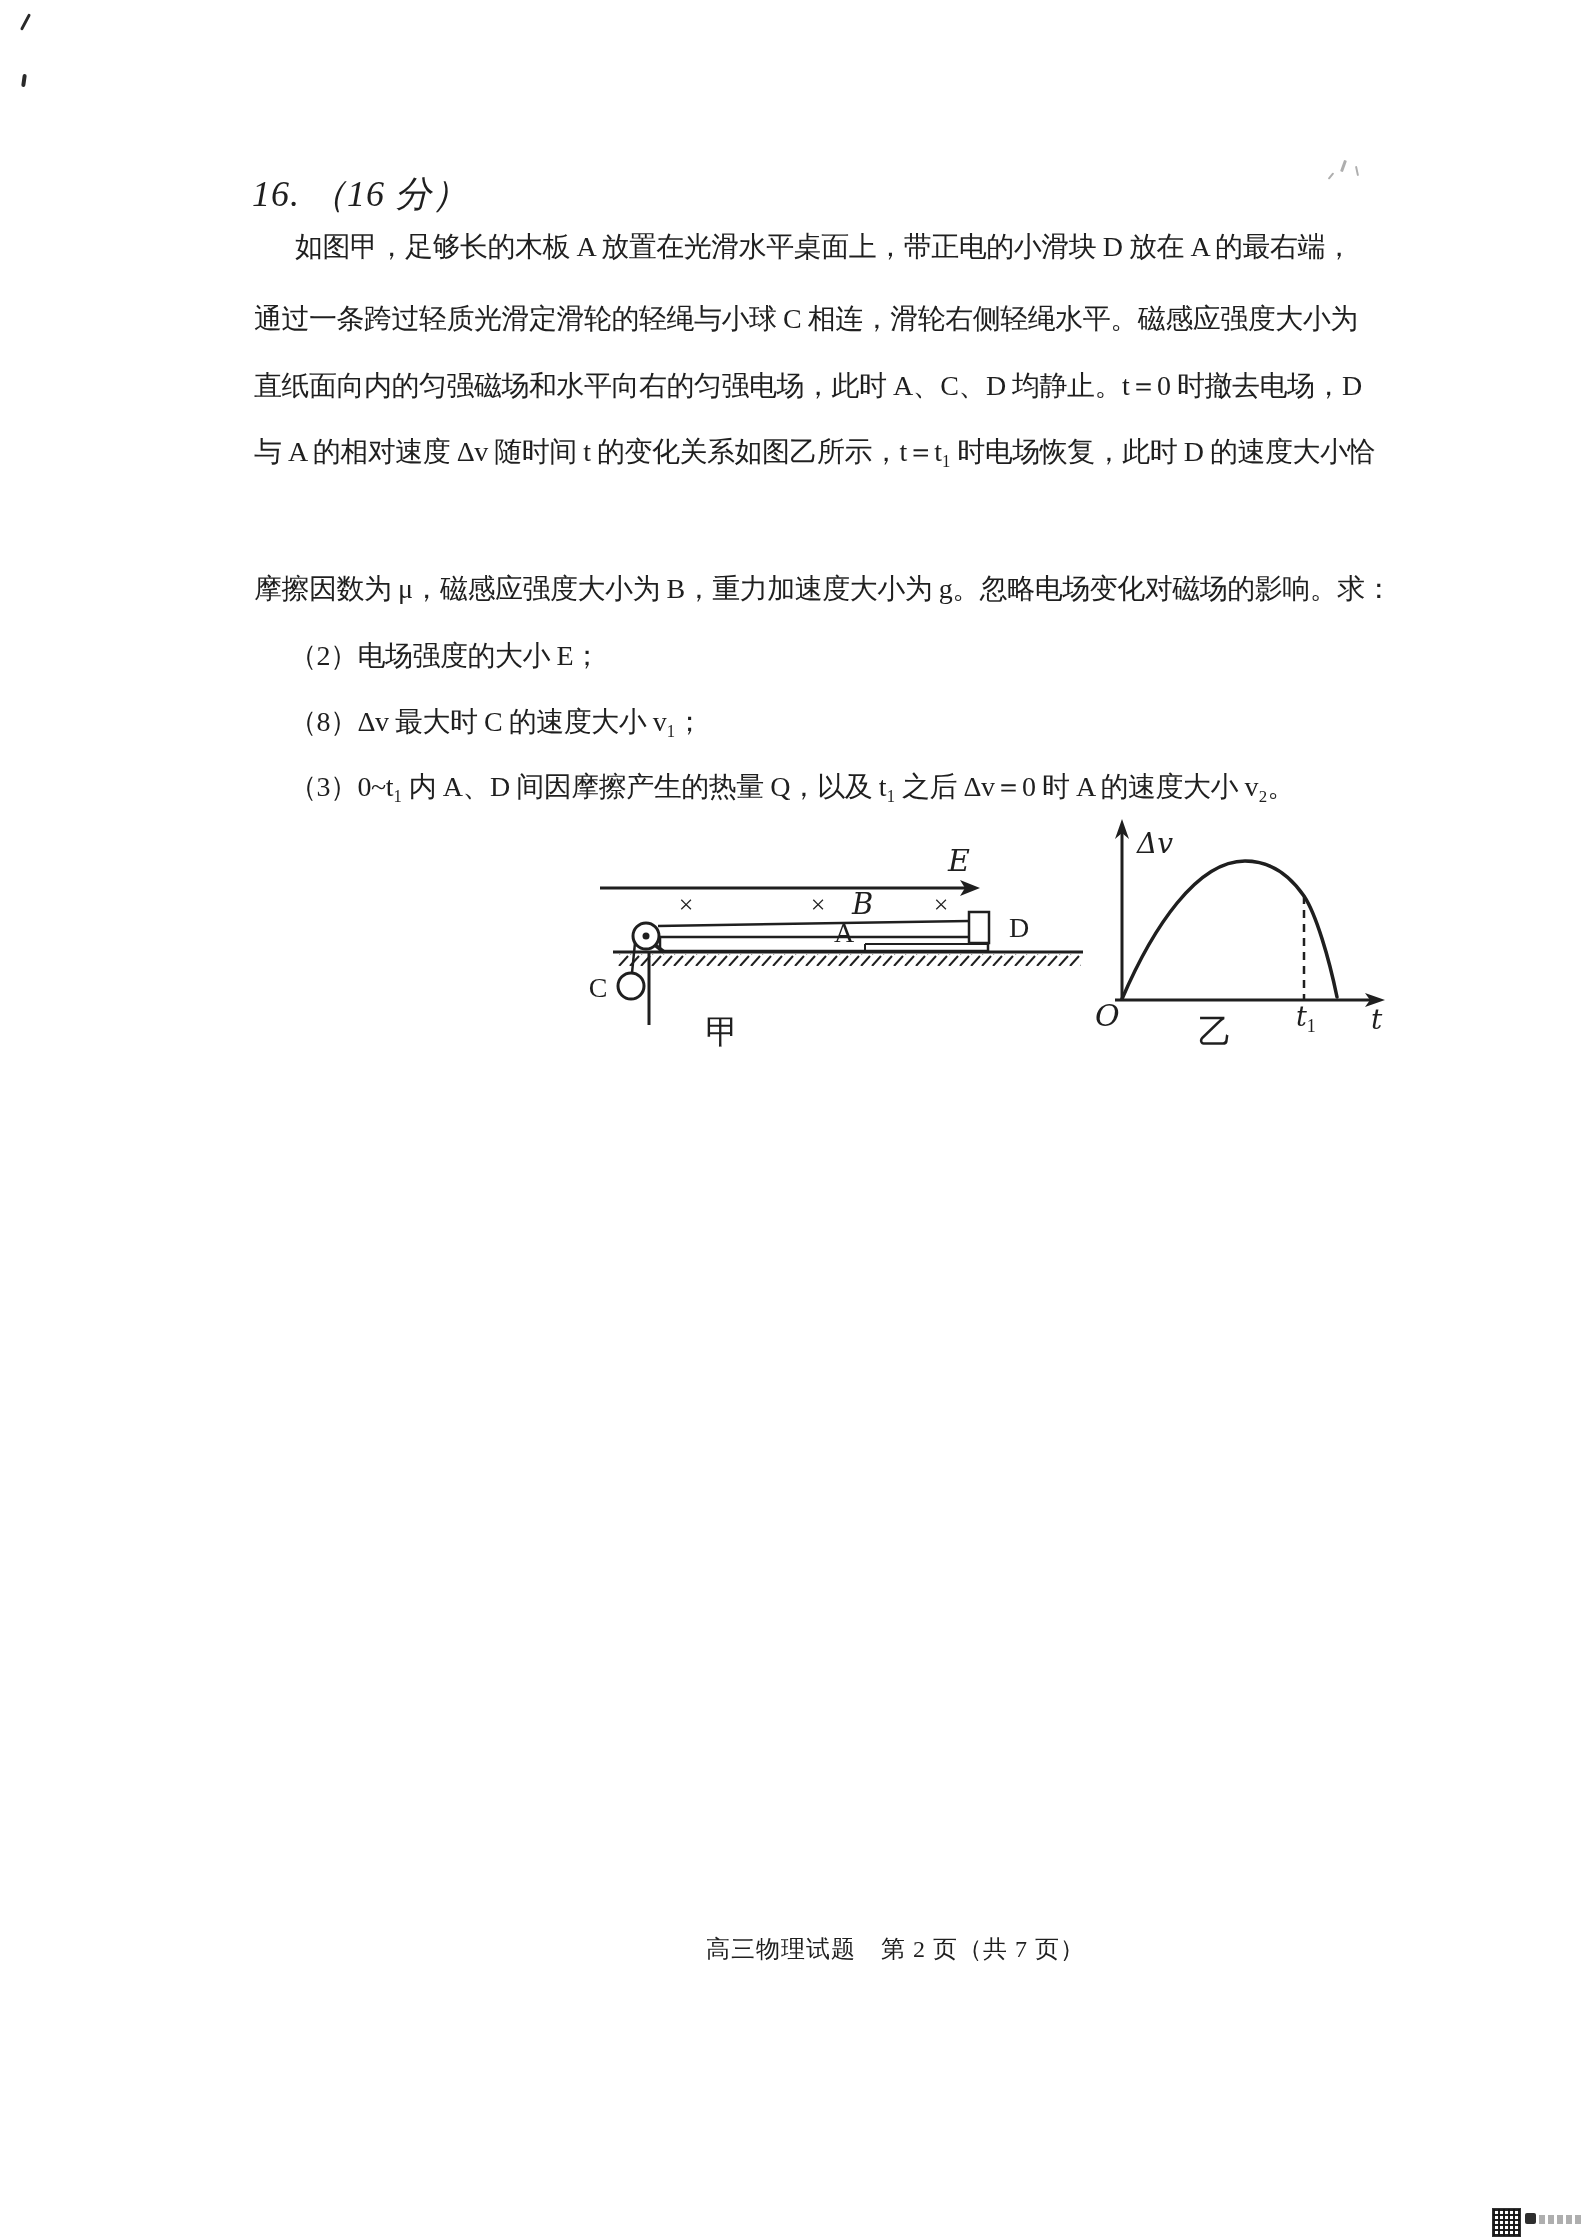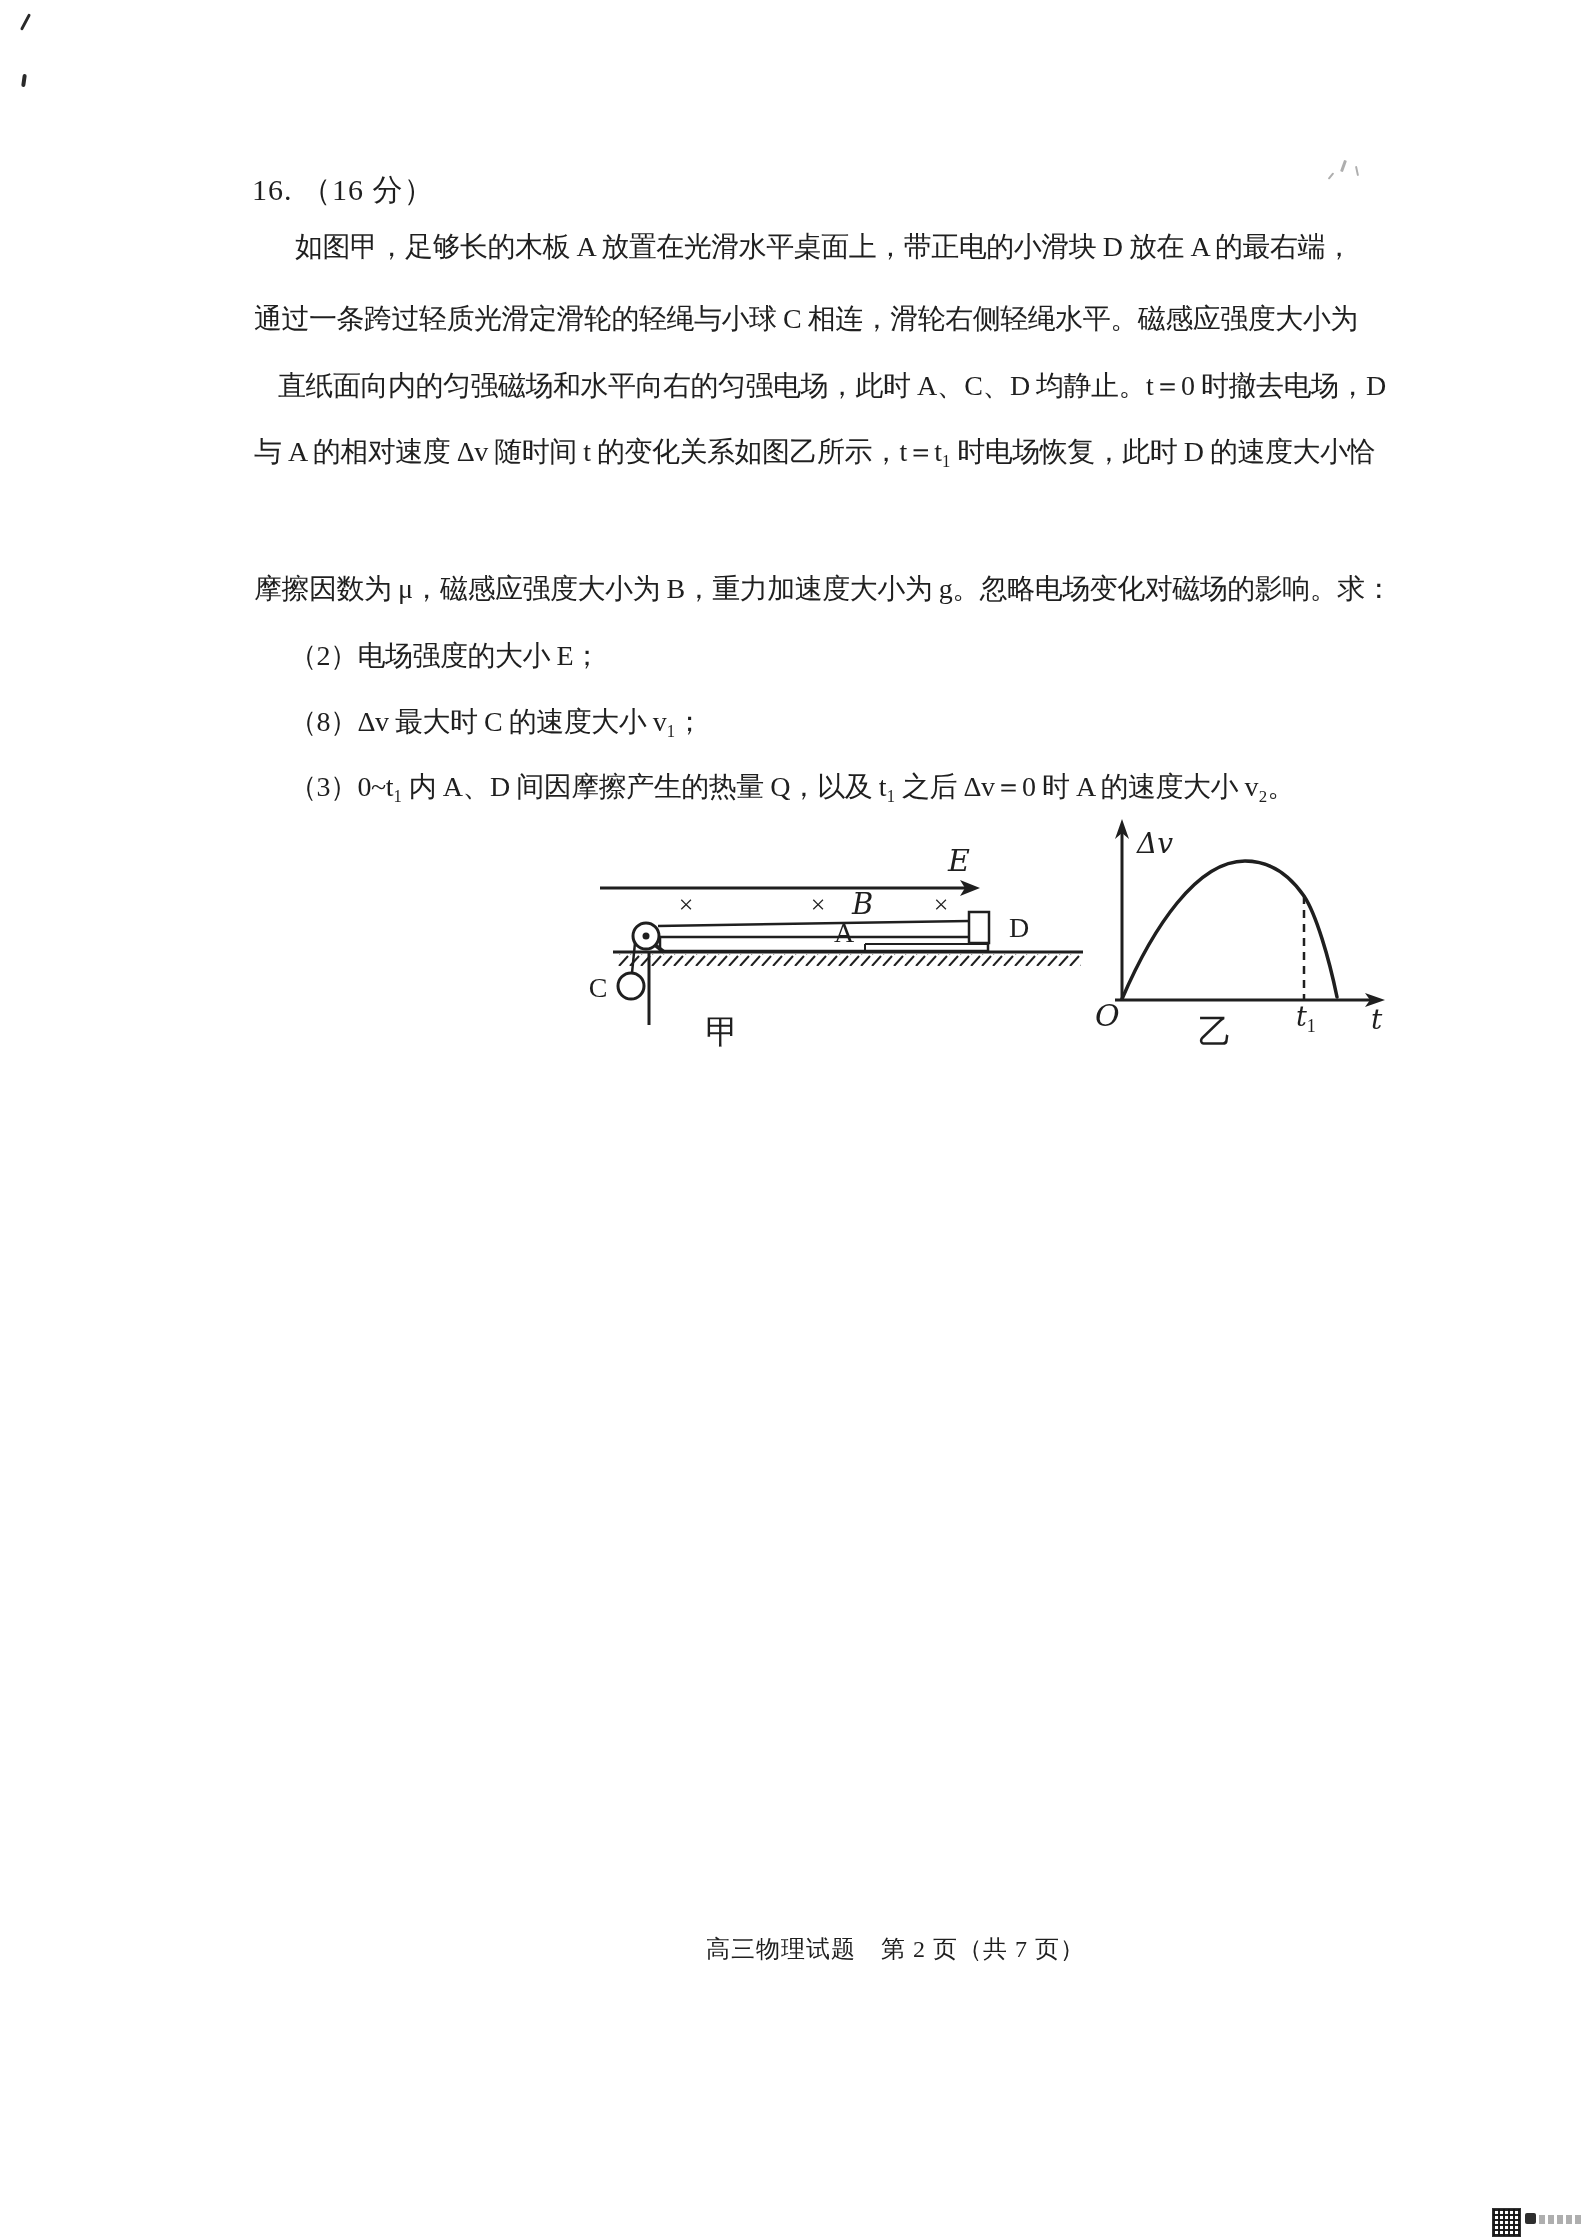--- a/index.html
+++ b/index.html
@@ -11,21 +11,21 @@
     font-family:"Liberation Serif","DejaVu Serif",serif;
     color:#1f1f1f;
   }
   .txt{
     position:absolute;
     font-size:28px;
     letter-spacing:-0.5px;
     white-space:nowrap;
     color:#1f1f1f;
   }
-  .header{font-size:30px;letter-spacing:1px;}
+  .header{font-size:36px;letter-spacing:1px;font-style:italic;}
   .footer{font-size:24px;letter-spacing:1px;}
   .penmark{position:absolute;background:#2a2a2a;border-radius:2px;}
   .noise{position:absolute;background:#6b6b6b;opacity:.55;border-radius:1px;}
   svg text{fill:#1f1f1f;}
   .mathit{font-style:italic;font-family:"DejaVu Serif","Liberation Serif",serif;}
   .figsvg{position:absolute;}
   .qr{
     position:absolute;left:1492px;top:2208px;width:27px;height:27px;
     background-color:#fff;
     background-image:
@@ -54,21 +54,21 @@
   <div class="txt header" style="left:252px;top:170px;">16. （16 分）</div>
 
   <div class="txt" style="left:295px;top:228px;">如图甲，足够长的木板 A 放置在光滑水平桌面上，带正电的小滑块 D 放在 A 的最右端，</div>
 
   <div>
     <span class="noise" style="left:1342px;top:160px;width:3px;height:12px;transform:rotate(20deg);"></span>
     <span class="noise" style="left:1356px;top:166px;width:2px;height:10px;transform:rotate(-12deg);"></span>
     <span class="noise" style="left:1330px;top:172px;width:2px;height:8px;transform:rotate(40deg);"></span>
   </div>
   <div class="txt" style="left:254px;top:300px;">通过一条跨过轻质光滑定滑轮的轻绳与小球 C 相连，滑轮右侧轻绳水平。磁感应强度大小为</div>
-  <div class="txt" style="left:254px;top:367px;margin-left:24px;">直纸面向内的匀强磁场和水平向右的匀强电场，此时 A、C、D 均静止。t＝0 时撤去电场，D</div>
+  <div class="txt" style="left:254px;top:367px;">直纸面向内的匀强磁场和水平向右的匀强电场，此时 A、C、D 均静止。t＝0 时撤去电场，D</div>
   <div class="txt" style="left:254px;top:433px;">与 A 的相对速度 Δv 随时间 t 的变化关系如图乙所示，t＝t₁ 时电场恢复，此时 D 的速度大小恰</div>
   <div class="txt" style="left:254px;top:570px;">摩擦因数为 μ，磁感应强度大小为 B，重力加速度大小为 g。忽略电场变化对磁场的影响。求：</div>
 
   <div class="txt" style="left:289px;top:637px;">（2）电场强度的大小 E；</div>
   <div class="txt" style="left:289px;top:703px;">（8）Δv 最大时 C 的速度大小 v₁；</div>
   <div class="txt" style="left:289px;top:768px;">（3）0~t₁ 内 A、D 间因摩擦产生的热量 Q，以及 t₁ 之后 Δv＝0 时 A 的速度大小 v₂。</div>
 
   <svg class="figsvg" style="left:420px;top:835px;" width="680" height="260" viewBox="0 0 680 260">
     <defs>
       <pattern id="hatch" width="11" height="12" patternUnits="userSpaceOnUse">

